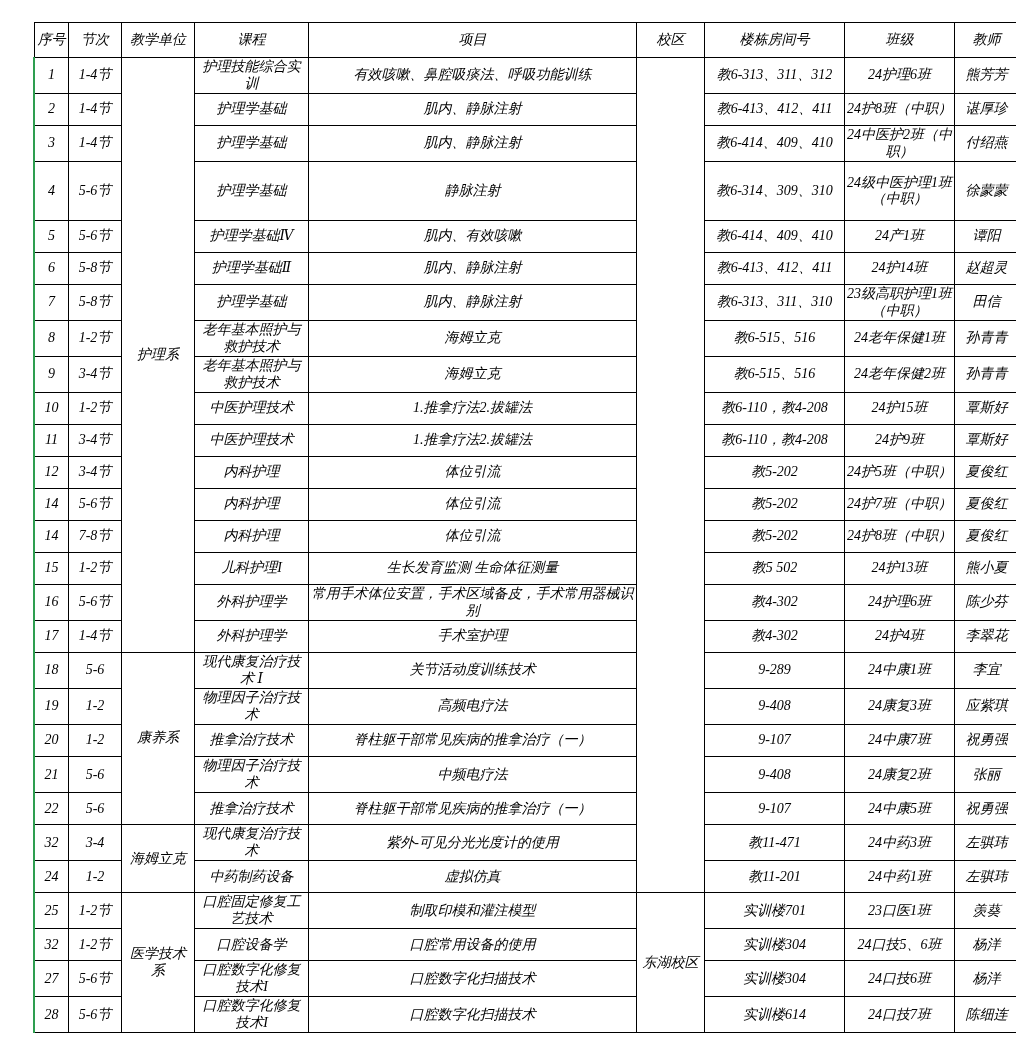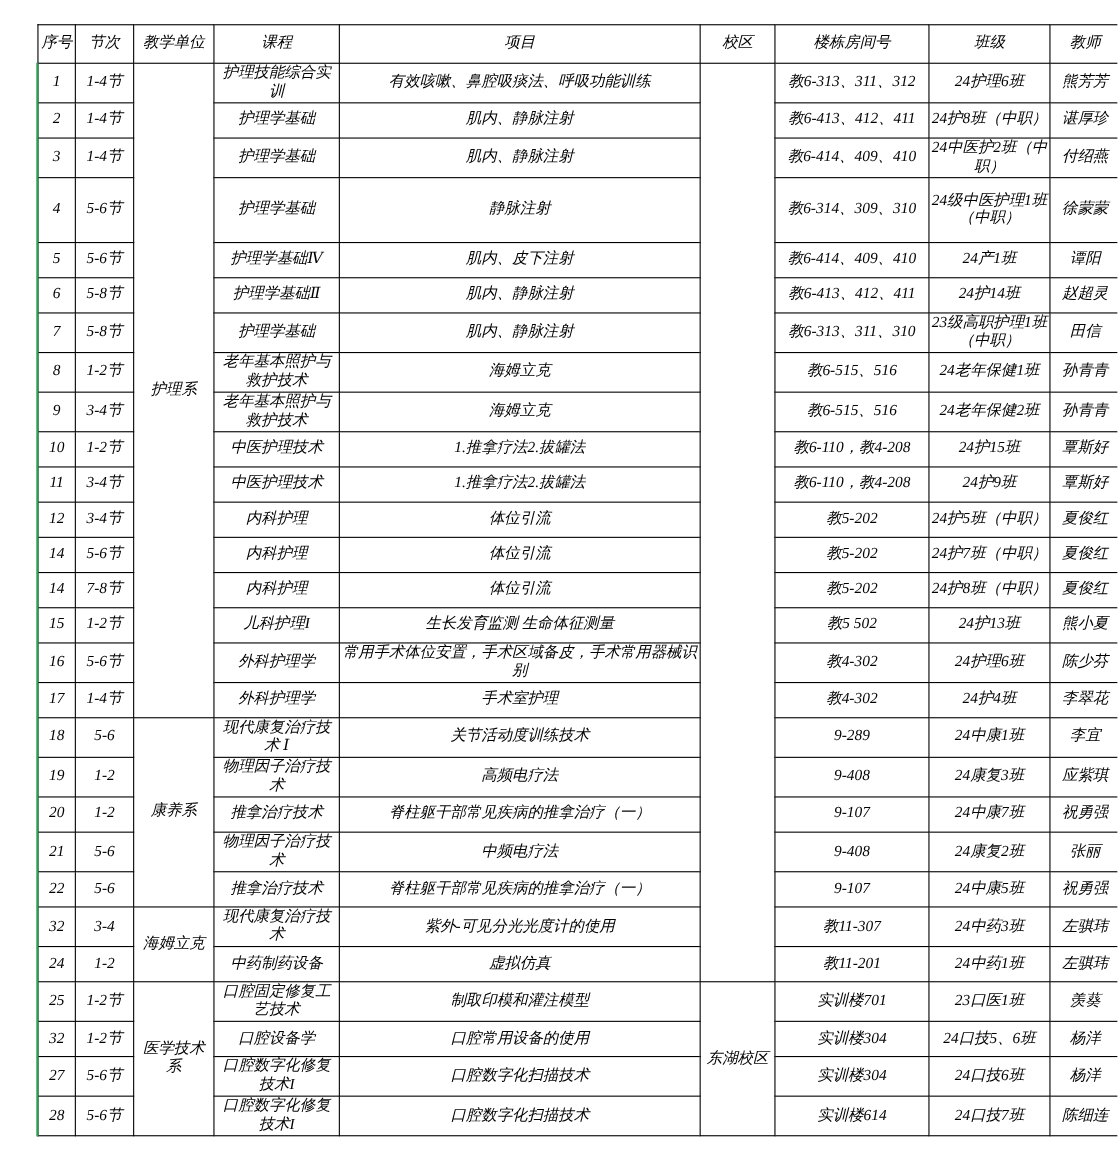--- a/index.html
+++ b/index.html
@@ -124,21 +124,21 @@
             <td>护理学基础</td>
             <td>静脉注射</td>
             <td>教6-314、309、310</td>
             <td>24级中医护理1班（中职）</td>
             <td>徐蒙蒙</td>
           </tr>
           <tr>
             <td>5</td>
             <td>5-6节</td>
             <td>护理学基础Ⅳ</td>
-            <td>肌内、皮下注射</td>
+            <td>肌内、有效咳嗽</td>
             <td>教6-414、409、410</td>
             <td>24产1班</td>
             <td>谭阳</td>
           </tr>
           <tr>
             <td>6</td>
             <td>5-8节</td>
             <td>护理学基础Ⅱ</td>
             <td>肌内、静脉注射</td>
             <td>教6-413、412、411</td>
@@ -289,21 +289,21 @@
             <td>9-107</td>
             <td>24中康5班</td>
             <td>祝勇强</td>
           </tr>
           <tr>
             <td>32</td>
             <td>3-4</td>
             <td rowspan="2">海姆立克</td>
             <td>现代康复治疗技术</td>
             <td>紫外-可见分光光度计的使用</td>
-            <td>教11-307</td>
+            <td>教11-471</td>
             <td>24中药3班</td>
             <td>左骐玮</td>
           </tr>
           <tr>
             <td>24</td>
             <td>1-2</td>
             <td>中药制药设备</td>
             <td>虚拟仿真</td>
             <td>教11-201</td>
             <td>24中药1班</td>

